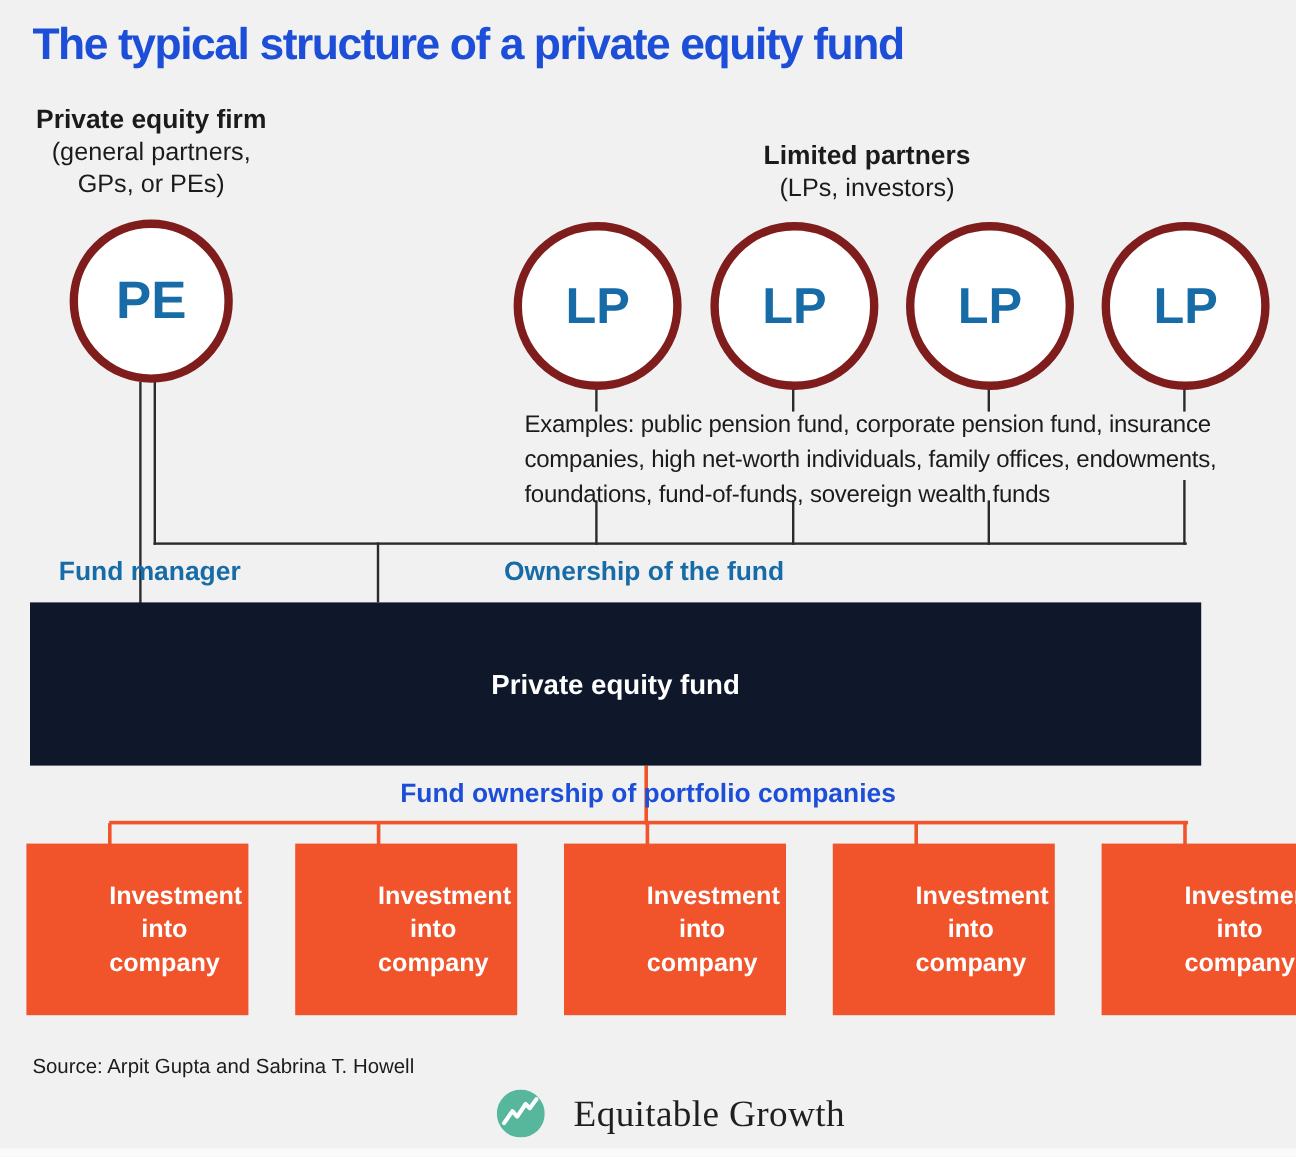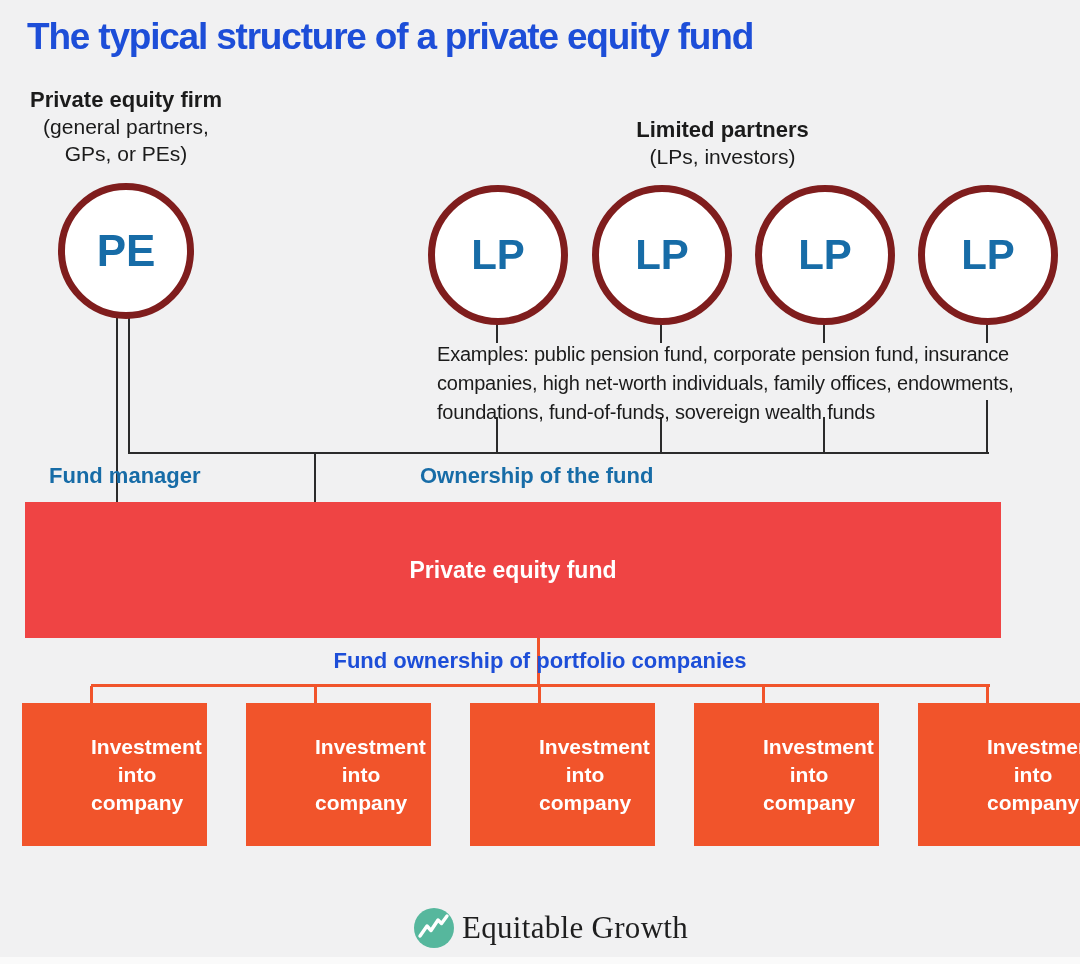--- a/index.html
+++ b/index.html
@@ -29,40 +29,40 @@
 
   .examples{
     position:absolute;left:437px;top:340px;width:648px;font-size:20px;
     line-height:29px;letter-spacing:-0.2px;z-index:2;
   }
   .edge-label{position:absolute;font-size:22px;font-weight:700;color:#176CA7;z-index:3;white-space:nowrap;}
   .fund-manager-label{left:49px;top:463px;}
   .ownership-label{left:420px;top:463px;}
 
   .fund-box{
-    position:absolute;left:25px;top:502px;width:976px;height:136px;background:#ef4444;
+    position:absolute;left:25px;top:502px;width:976px;height:136px;background:#0f172a;
     color:#fff;display:flex;flex-direction:column;align-items:center;justify-content:center;
     text-align:center;z-index:2;
   }
   .fund-box .t{font-size:23px;font-weight:700;line-height:31px;}
   .fund-box .s{font-size:21px;line-height:28px;}
 
   .portfolio-label{
     position:absolute;left:0;top:648px;width:1080px;text-align:center;
     color:#1d4ed8;font-size:22px;font-weight:700;z-index:3;
   }
   .inv-box{
     position:absolute;top:703px;width:140px;height:143px;background:#F1542B;
     display:flex;align-items:center;justify-content:center;text-align:center;
     color:#fff;font-weight:700;font-size:21px;line-height:28px;z-index:2;padding-left:45px;
   }
   .inv-box span{display:inline-block;width:92px;}
 
   .source{position:absolute;left:27px;top:879px;font-size:17px;color:#1B1B1B;}
-  .logo{position:absolute;left:414px;top:908px;display:flex;align-items:center;gap:8px;z-index:2;}
+  .logo{position:absolute;left:414px;top:908px;display:flex;align-items:center;gap:24px;z-index:2;}
   .logo-text{
     font-family:"Liberation Serif",serif;font-size:31px;color:#1F1F1F;
     letter-spacing:0.3px;white-space:nowrap;
   }
   .bottom-strip{position:absolute;left:0;bottom:0;width:1080px;height:7px;background:#FAFAFA;}
 </style>
 </head>
 <body>
 
 <div class="canvas">
@@ -138,20 +138,21 @@
   <div class="inv-box" style="left:470px;">
     <span>Investment into company</span>
   </div>
   <div class="inv-box" style="left:694px;">
     <span>Investment into company</span>
   </div>
   <div class="inv-box" style="left:918px;">
     <span>Investment into company</span>
   </div>
 
+  <div class="source">Source: Arpit Gupta and Sabrina T. Howell</div>
 
   <div class="logo">
     <svg viewBox="0 0 40 40" width="40" height="40">
       <circle cx="20" cy="20" r="20" fill="#56B79D"></circle>
       <polyline points="6,28 13,18 17,22.5 24,12 27.5,15.5 33,8" fill="none" stroke="#FFFFFF" stroke-width="3.4" stroke-linecap="round" stroke-linejoin="round"></polyline>
     </svg>
     <span class="logo-text">Equitable Growth</span>
   </div>
 
   <div class="bottom-strip"></div>

